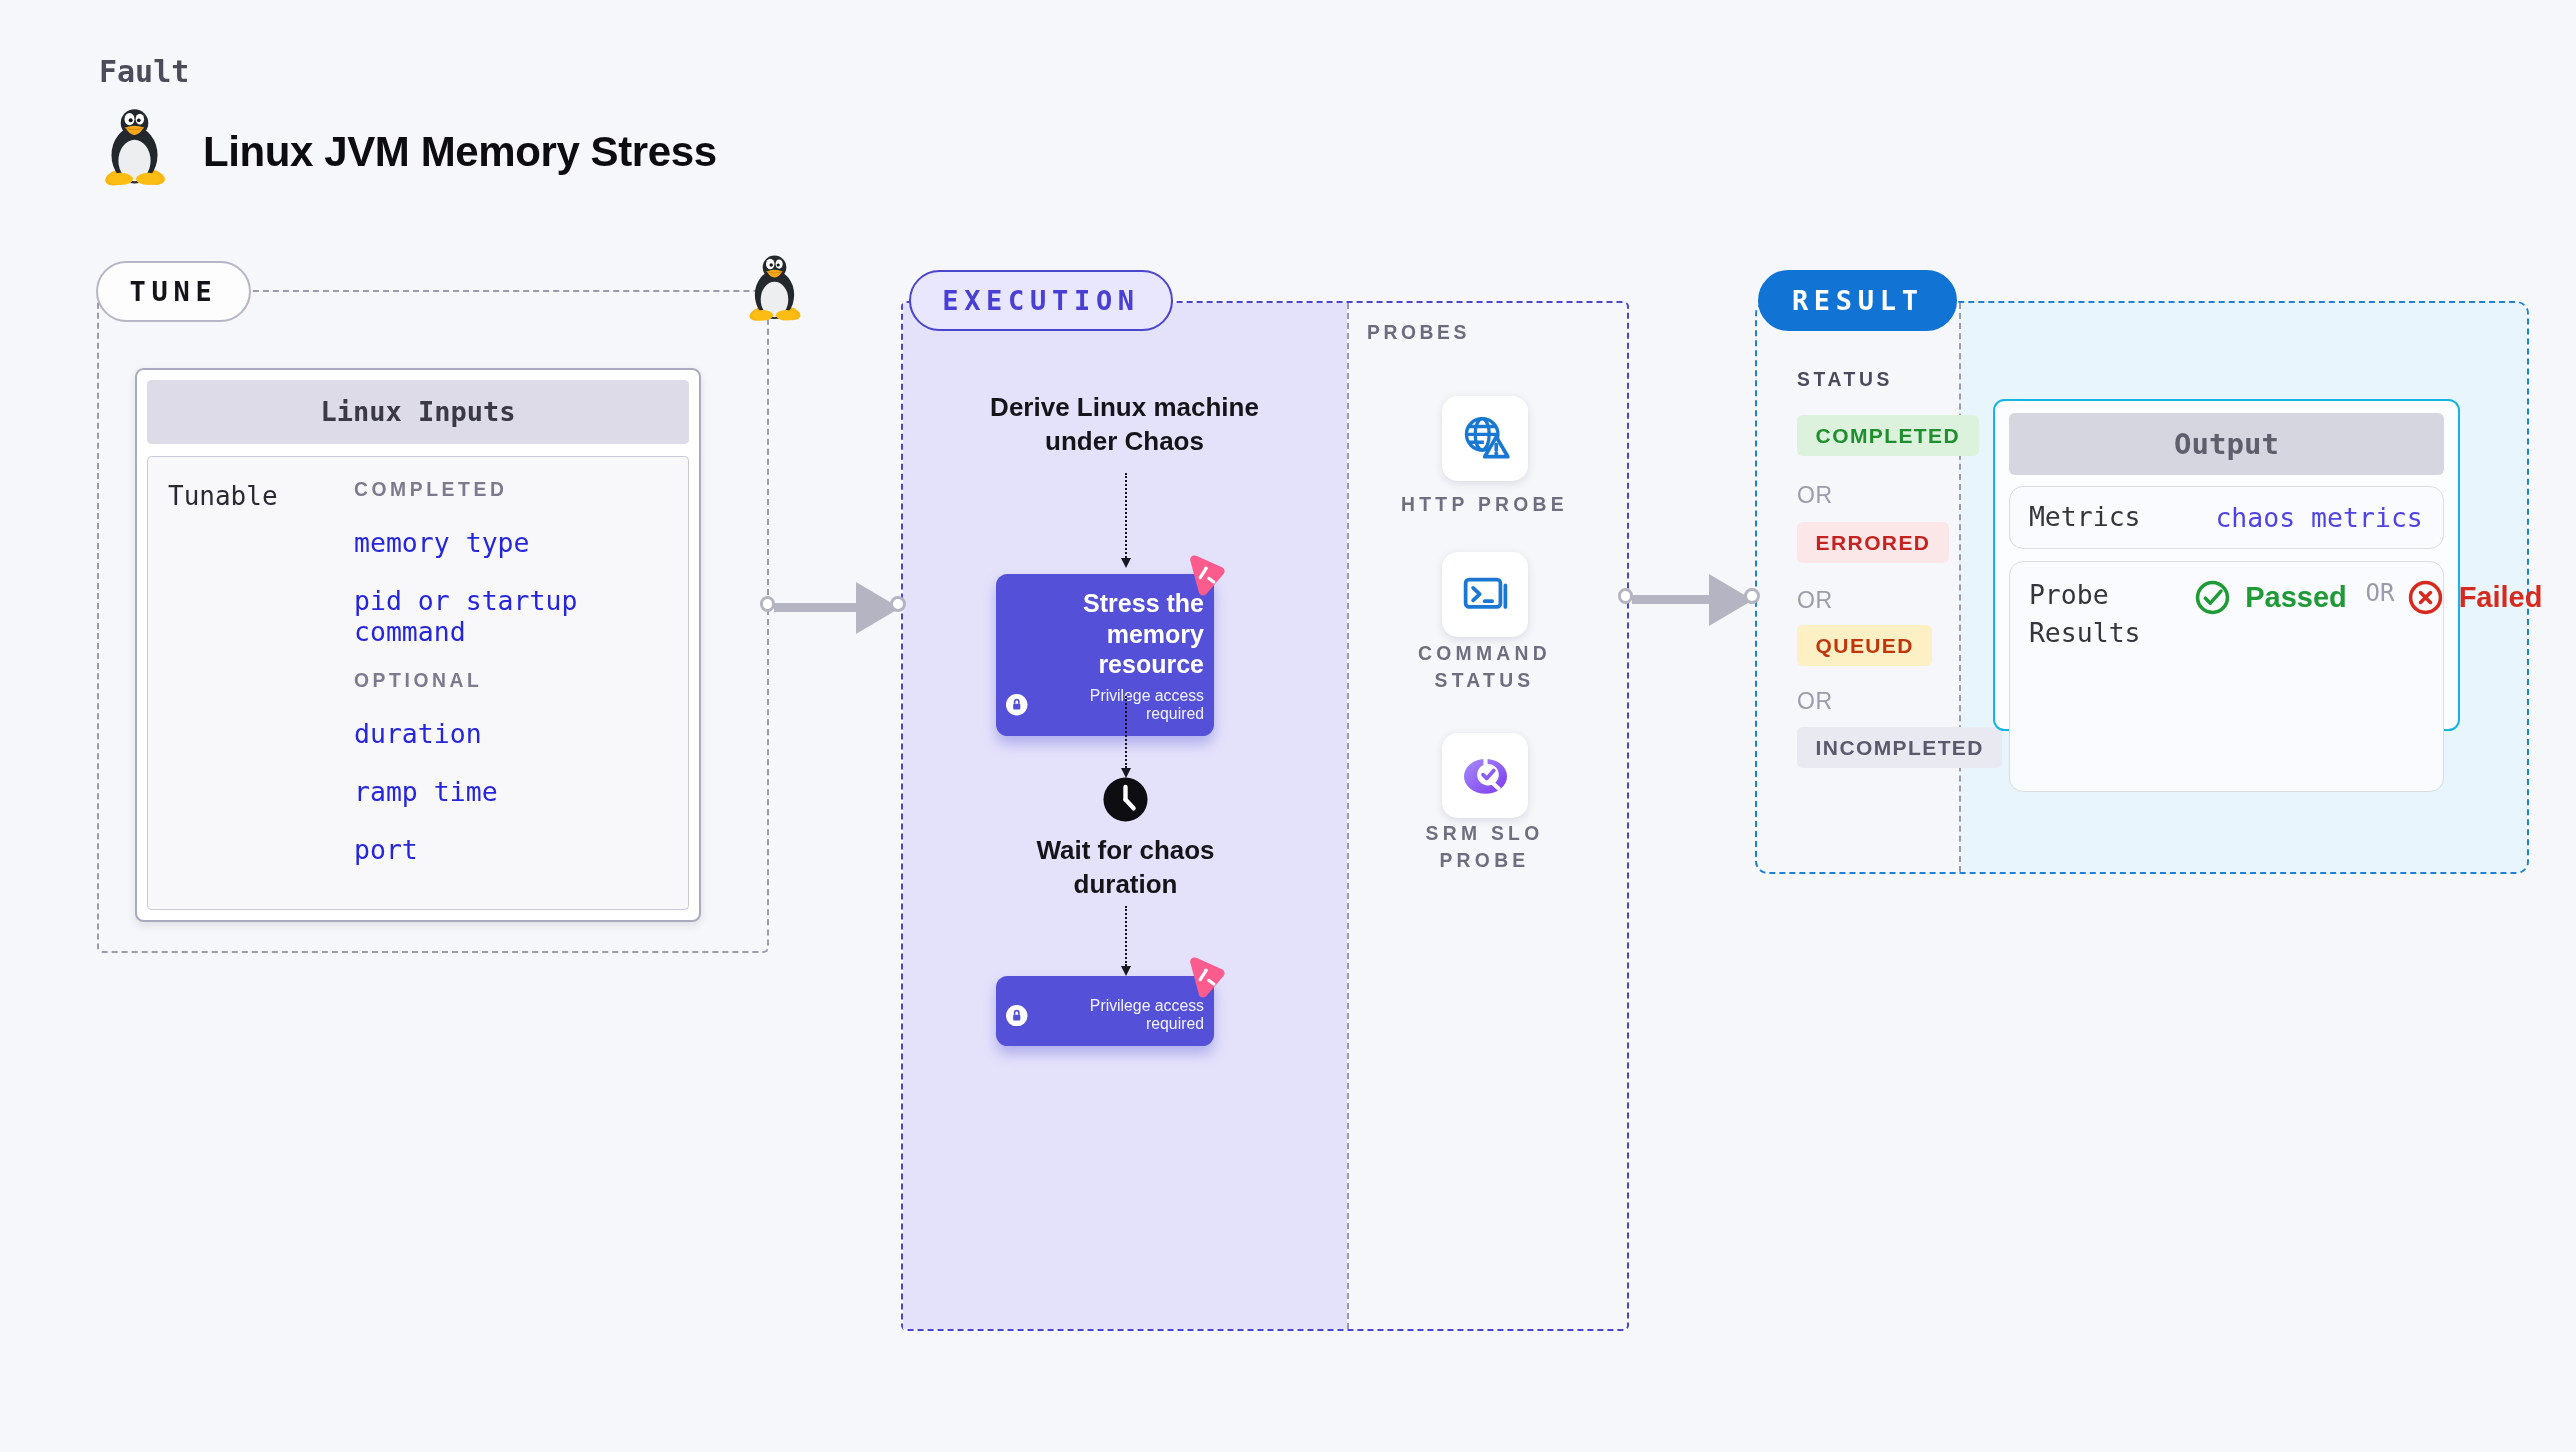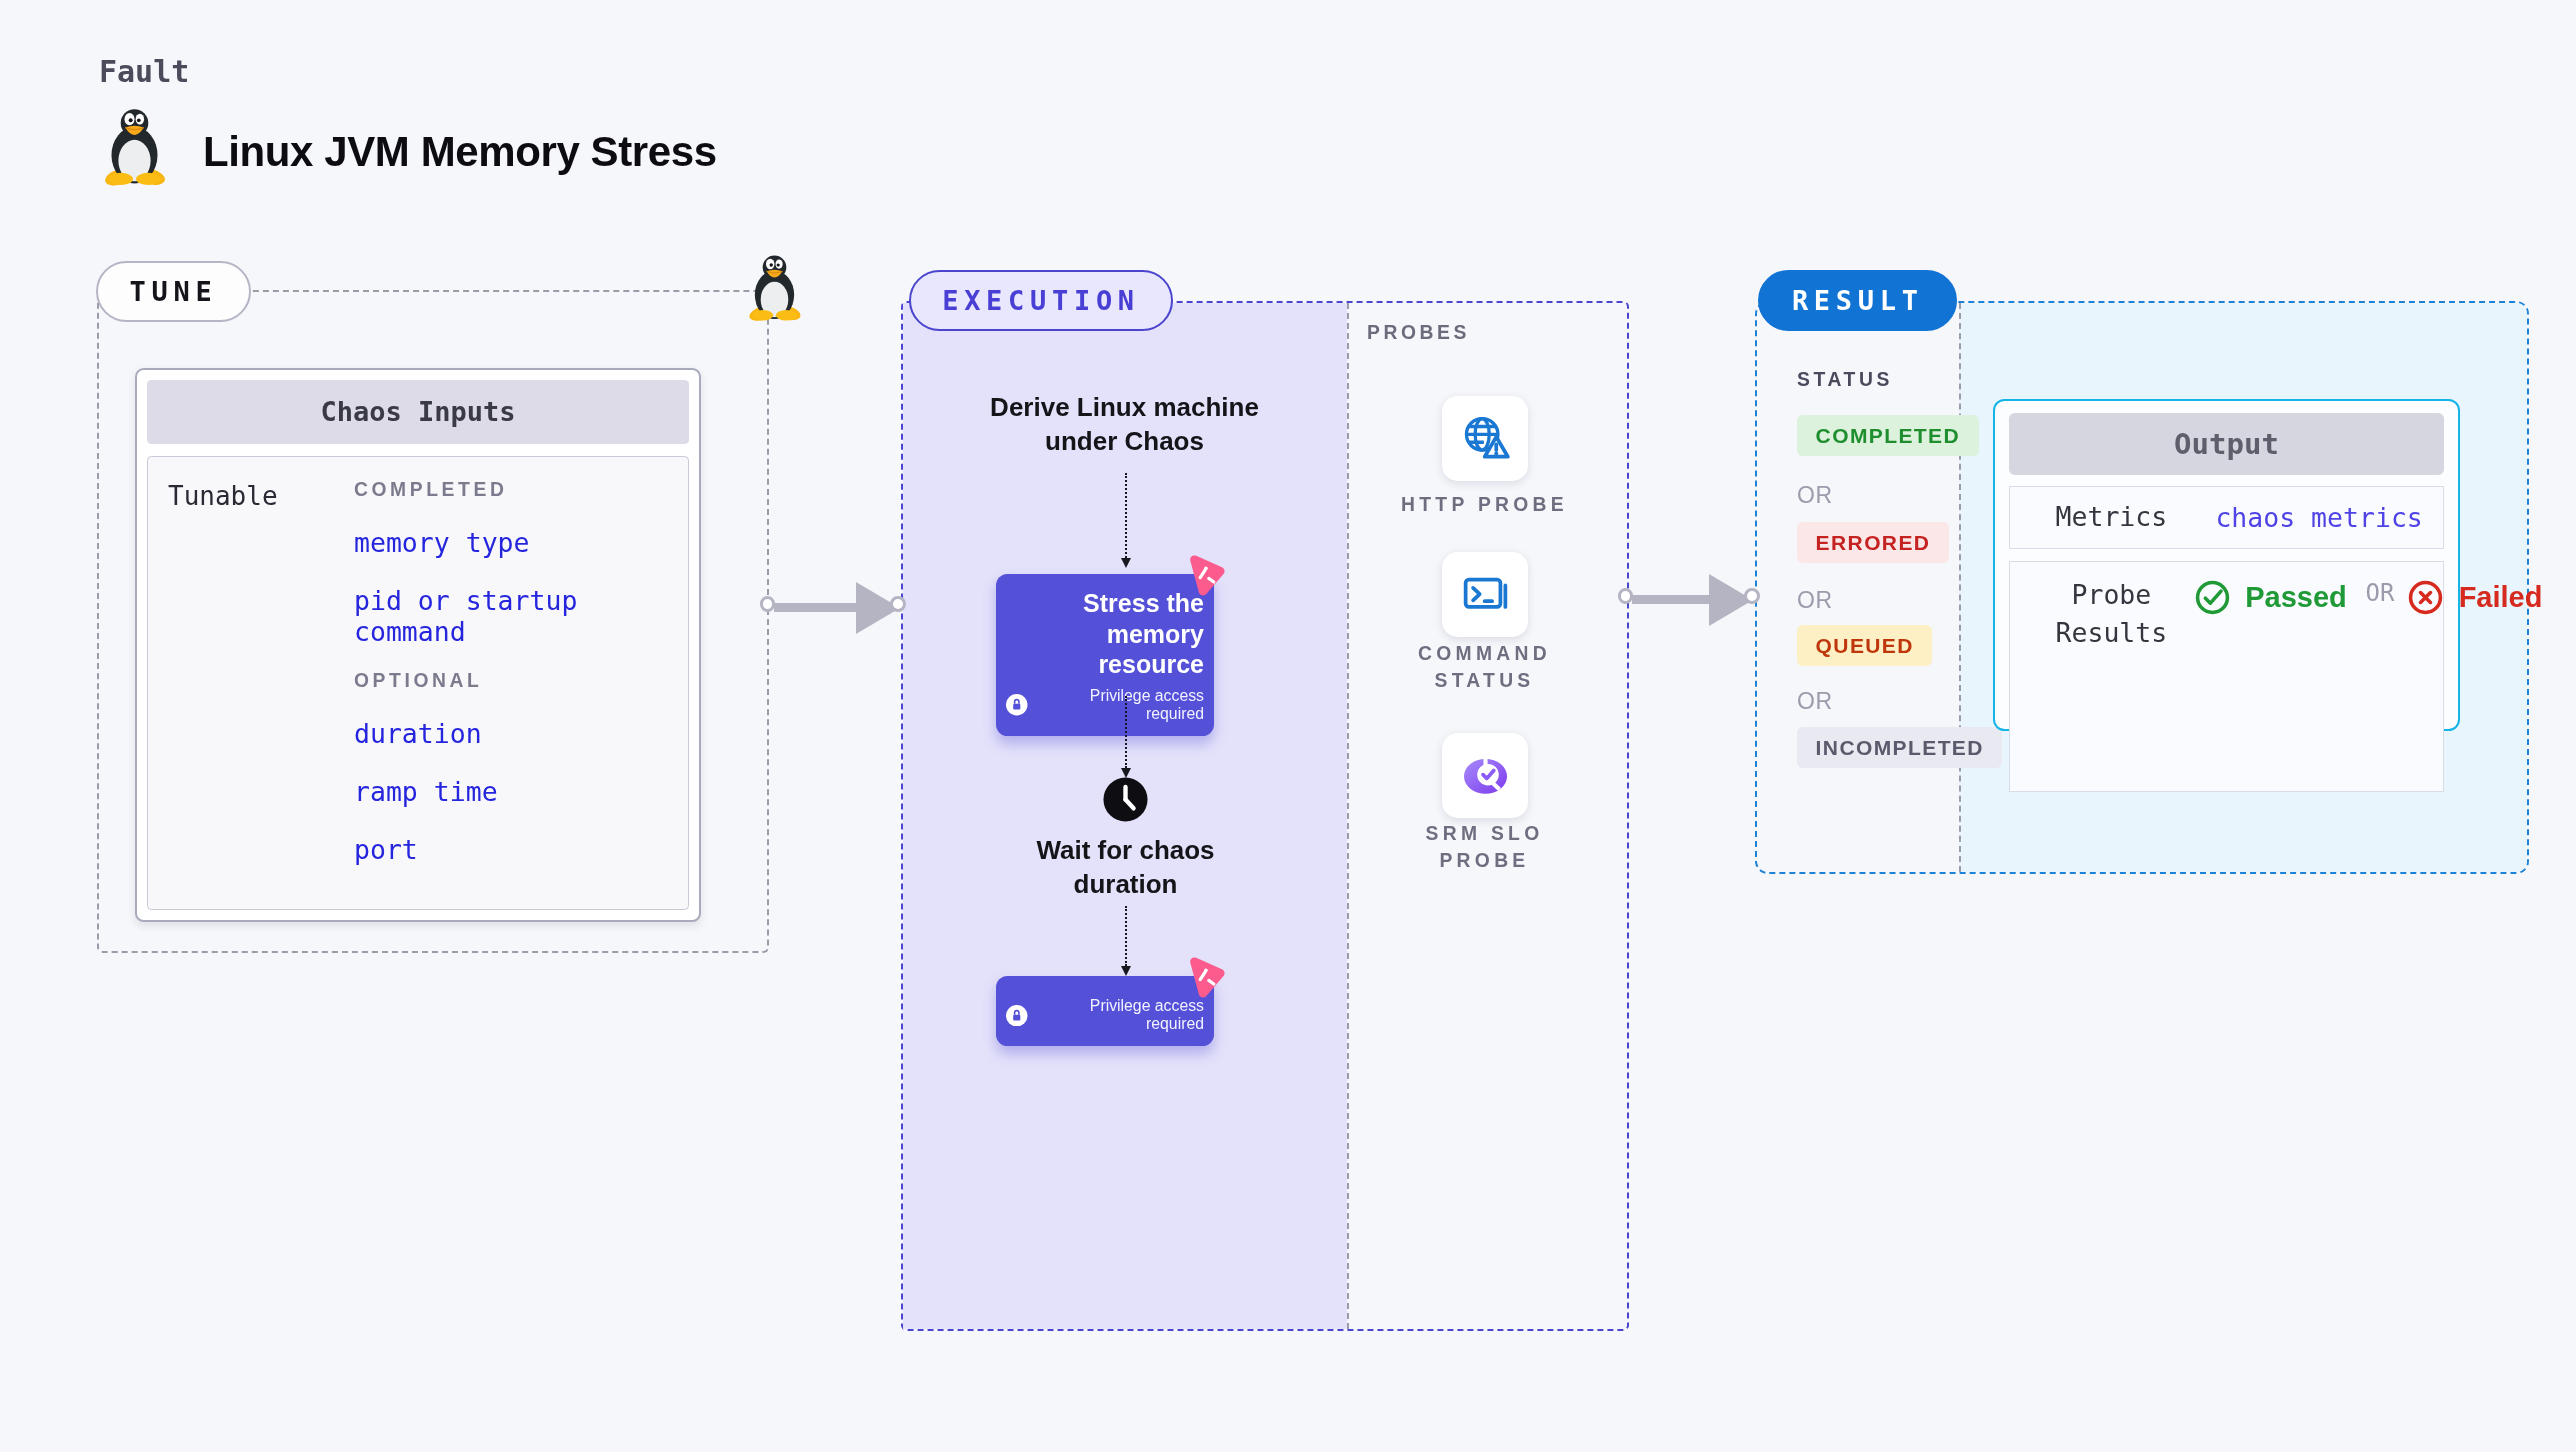--- a/index.html
+++ b/index.html
@@ -187,22 +187,22 @@
     position: absolute; left: 236px; top: 96px; width: 467px; height: 332px;
     background: #fcfdff; border: 2.9px solid #14b4e6; border-radius: 11.5px;
     padding: 11.5px 14.3px; z-index: 3;
   }
   .output-header {
     height: 62px; background: #d6d6e1; border-radius: 5.7px;
     font-family: "DejaVu Sans Mono", monospace; font-size: 29px; font-weight: bold; color: #5e5e6c;
     text-align: center; line-height: 62px;
   }
   .output-row {
-    margin-top: 11.5px; border: 1.4px solid #dadbe7; background: #fafbfe; border-radius: 0;
-    display: flex; align-items: flex-start; padding: 14.3px 18.6px; text-align: center;
+    margin-top: 11.5px; border: 1.4px solid #dadbe7; background: #fafbfe; border-radius: 14px;
+    display: flex; align-items: flex-start; padding: 14.3px 18.6px;
   }
   .metrics-row { height: 63px; align-items: center; padding: 0 18.6px; }
   .row-label {
     font-family: "DejaVu Sans Mono", monospace; font-size: 26.5px; color: #35353f;
     width: 165px; flex: 0 0 auto; line-height: 1.45; white-space: pre-line;
   }
   .metrics-value { font-family: "DejaVu Sans Mono", monospace; font-size: 26.5px; color: #4f43e6; margin-left: 21.5px; cursor: pointer; }
   .pr-col { display: flex; gap: 13px; padding-top: 2.9px; }
   .pr-item { display: flex; align-items: center; gap: 14.3px; }
   .pr-item svg { width: 37px; height: 37px; flex: 0 0 auto; }
@@ -244,21 +244,21 @@
     <ellipse cx="52" cy="17" rx="5.5" ry="7" fill="#ffffff"></ellipse>
     <circle cx="40" cy="18.5" r="2.6" fill="#101215"></circle>
     <circle cx="50.6" cy="18.5" r="2.4" fill="#101215"></circle>
     <path d="M33 28 Q45 23 57 28 Q51 38 45 37.5 Q39 38 33 28 Z" fill="#f7a81b"></path>
     <path d="M33 28 Q45 33 57 28" fill="none" stroke="#d98c0f" stroke-width="1.6"></path>
     <ellipse cx="27" cy="95" rx="16" ry="8" fill="#fbbd14"></ellipse>
     <ellipse cx="63" cy="95" rx="16" ry="8" fill="#fbbd14"></ellipse>
   </svg>
 
   <div class="ui-card">
-    <div class="ui-card-header">Chaos Inputs</div>
+    <div class="ui-card-header">Linux Inputs</div>
     <div class="ui-card-body">
       <div class="tunable-label">Tunable</div>
       <div class="tunable-col">
         <div class="micro-heading">COMPLETED</div>
         <div class="tunable-link">memory type</div>
         <div class="tunable-link" style="margin-bottom:23px;">pid or startup command</div>
         <div class="micro-heading" style="margin-bottom:26px;">OPTIONAL</div>
         <div class="tunable-link">duration</div>
         <div class="tunable-link">ramp time</div>
         <div class="tunable-link">port</div>

